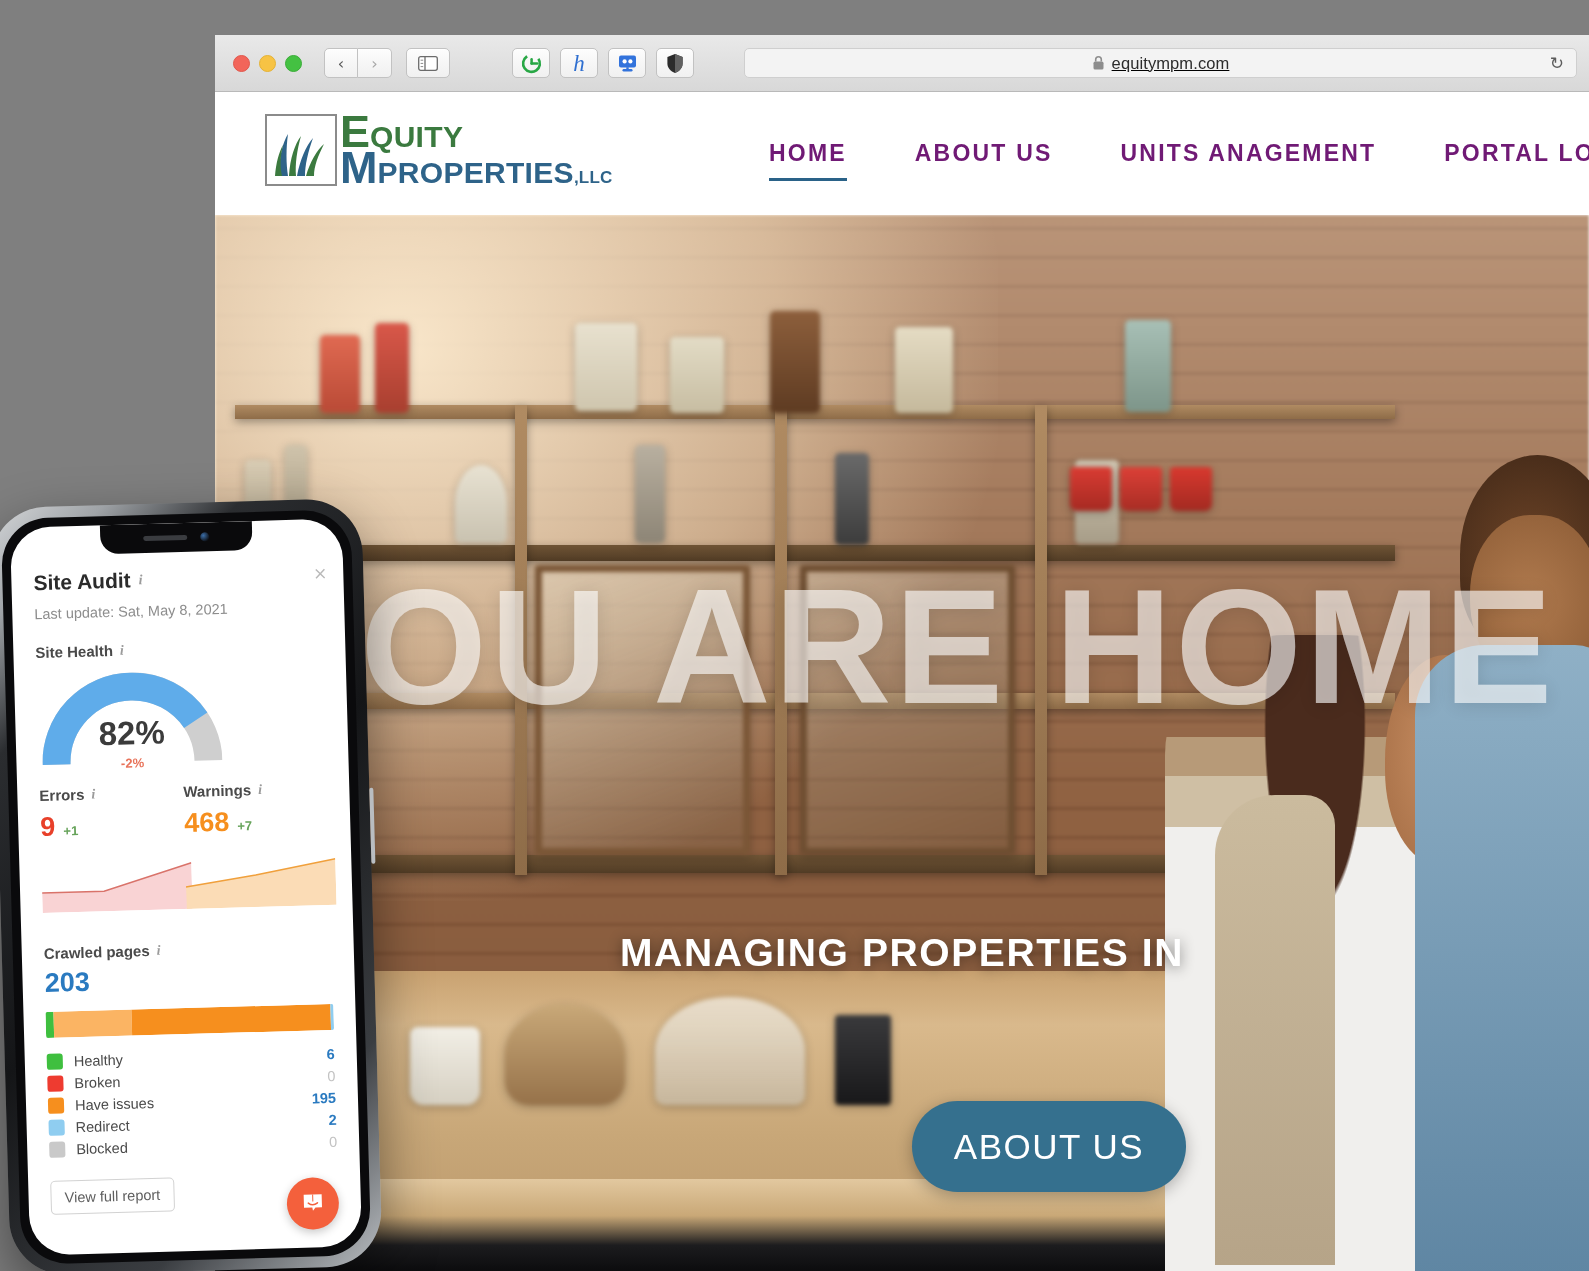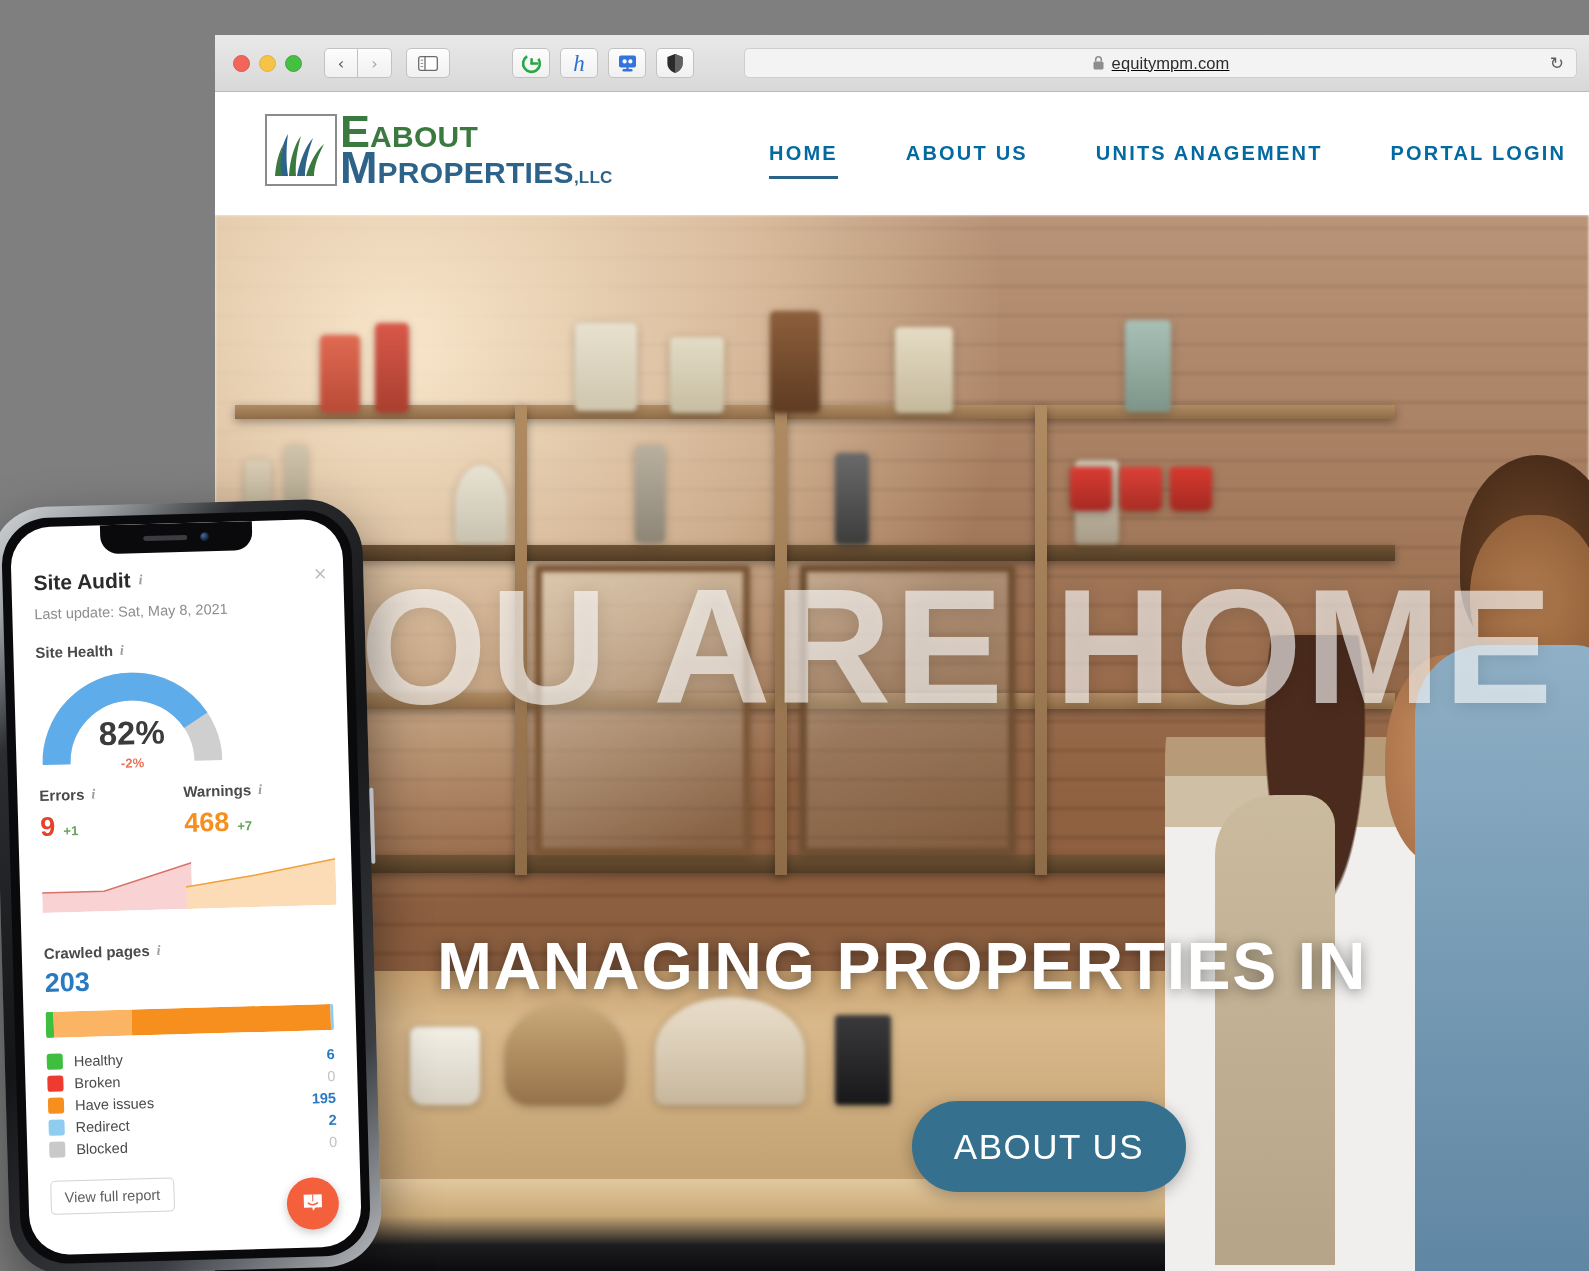--- a/index.html
+++ b/index.html
@@ -75,22 +75,22 @@
   .logo-words { margin-left: 3px; position: relative; }
   .logo-line1 { display: flex; align-items: baseline; color: #3b7a3f; }
   .logo-line2 { display: flex; align-items: baseline; color: #2e6389; margin-top: -9px; }
   .cap { font-size: 45px; font-weight: 700; line-height: 1; font-family: "Liberation Sans", sans-serif; }
   .rest { font-size: 30px; font-weight: 700; letter-spacing: .3px; line-height: 1; }
   .llc { font-size: 17px; font-weight: 700; letter-spacing: .2px; text-align: center; }
 
   .nav { position: absolute; left: 520px; top: 0; height: 123px;
          display: flex; align-items: center; gap: 0; }
   .nav-item {
-    font-size: 20px; font-weight: 700; letter-spacing: 2.2px;
-    color: #0369a1; padding: 0 34px; position: relative;
+    font-size: 23px; font-weight: 700; letter-spacing: 2.2px;
+    color: #701a75; padding: 0 34px; position: relative;
     white-space: nowrap; cursor: pointer;
   }
   .nav-item.active::after {
     content: ""; position: absolute; left: 34px; right: 34px; bottom: -14px;
     height: 3px; background: #2a6288;
   }
 
   
   .hero { position: relative; height: 1056px; overflow: hidden; }
   .hero-photo { position: absolute; inset: 0; }
@@ -138,21 +138,21 @@
     text-align: center;
     font-size: 163px; font-weight: 700; letter-spacing: 3px;
     color: rgba(255,255,255,.62);
     line-height: .95;
     text-shadow: 0 2px 18px rgba(0,0,0,.12);
     white-space: nowrap;
   }
   .hero-sub {
     position: absolute; left: 0; right: 0; top: 718px;
     text-align: center;
-    font-size: 66px; font-weight: 700; letter-spacing: 1.6px;
+    font-size: 39px; font-weight: 700; letter-spacing: 1.6px;
     color: #fff; line-height: 1.02;
     text-shadow: 0 2px 14px rgba(0,0,0,.45);
     white-space: nowrap;
   }
   .hero-cta {
     position: absolute; left: 697px; top: 886px;
     width: 274px; height: 91px;
     background: #35708e; border-radius: 46px;
     color: #fff; font-size: 35px; letter-spacing: 1.5px;
     display: flex; align-items: center; justify-content: center;
@@ -351,21 +351,21 @@
             <path d="M12 60 C12 40 16 26 21 18 C19 32 19 48 21 60 Z" fill="#2e6389"></path>
             <path d="M22 60 C23 42 28 28 34 20 C30 34 28 48 29 60 Z" fill="#3b7a3f"></path>
             <path d="M30 60 C33 44 39 30 46 22 C41 36 38 49 38 60 Z" fill="#2e6389"></path>
             <path d="M39 60 C43 46 50 34 57 28 C51 40 47 50 47 60 Z" fill="#3b7a3f"></path>
             <path d="M8 60 C9 47 12 36 16 29 C13 41 13 51 15 60 Z" fill="#3b7a3f"></path>
           </svg>
         </div>
         <div class="logo-words">
           <div class="logo-line1">
             <span class="cap">E</span>
-            <span class="rest">ABOUT</span>
+            <span class="rest">QUITY</span>
           </div>
           <div class="logo-line2">
             <span class="cap">M</span>
             <span class="rest">PROPERTIES</span>
             <span class="llc">,LLC</span>
           </div>
         </div>
       </div>
 
       <nav class="nav">

